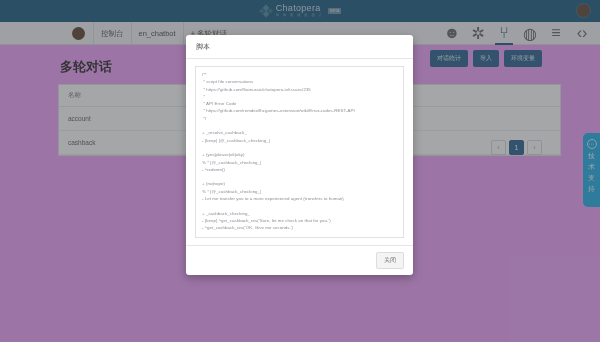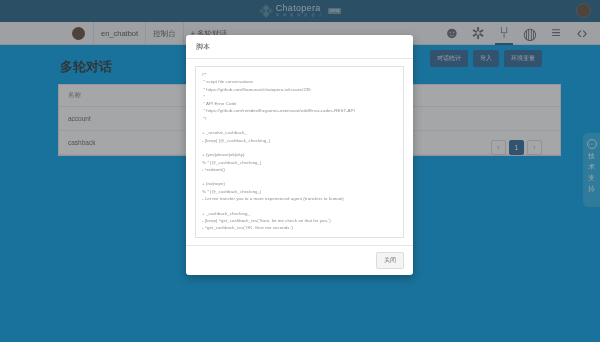--- a/index.html
+++ b/index.html
@@ -5,21 +5,21 @@
   * { box-sizing: border-box; margin: 0; padding: 0; }
   html, body {
     width: 600px; height: 342px;
     overflow: hidden;
     font-family: "Liberation Sans", "DejaVu Sans", sans-serif;
     background: #e9eaec;
   }
   #app { position: relative; width: 600px; height: 342px; }
 
   
-  .page { position: absolute; inset: 0; background: #0ea5e9; }
+  .page { position: absolute; inset: 0; background: #f0abfc; }
 
   .topbar {
     height: 22px; background: #2e6c8e;
     display: flex; align-items: center; justify-content: center;
     position: relative;
   }
   .brand { display: flex; align-items: center; gap: 3px; }
   .brand-diamond { width: 14px; height: 14px; position: relative; }
   .brand-name { color: #cfe1ea; font-size: 9px; letter-spacing: .3px; line-height: 9px; }
   .brand-sub { color: #7fa8bd; font-size: 3.4px; letter-spacing: 1.4px; line-height: 5px; }
@@ -140,22 +140,22 @@
           <div class="brand-name">Chatopera</div>
           <div class="brand-sub">智 能 客 服 机 器 人</div>
         </div>
         <span class="brand-badge">BETA</span>
       </div>
       <div class="topbar-avatar"></div>
     </div>
 
     <div class="navbar">
       <div class="nav-avatar"></div>
+      <div class="nav-link">控制台</div>
       <div class="nav-link">en_chatbot</div>
-      <div class="nav-link">控制台</div>
       <div class="nav-link">+ 多轮对话</div>
       <div class="nav-icons">
         <div class="nav-ico">☻</div>
         <div class="nav-ico">✲</div>
         <div class="nav-ico active">⑂</div>
         <div class="nav-ico">◍</div>
         <div class="nav-ico">≡</div>
         <div class="nav-ico">‹›</div>
       </div>
     </div>

